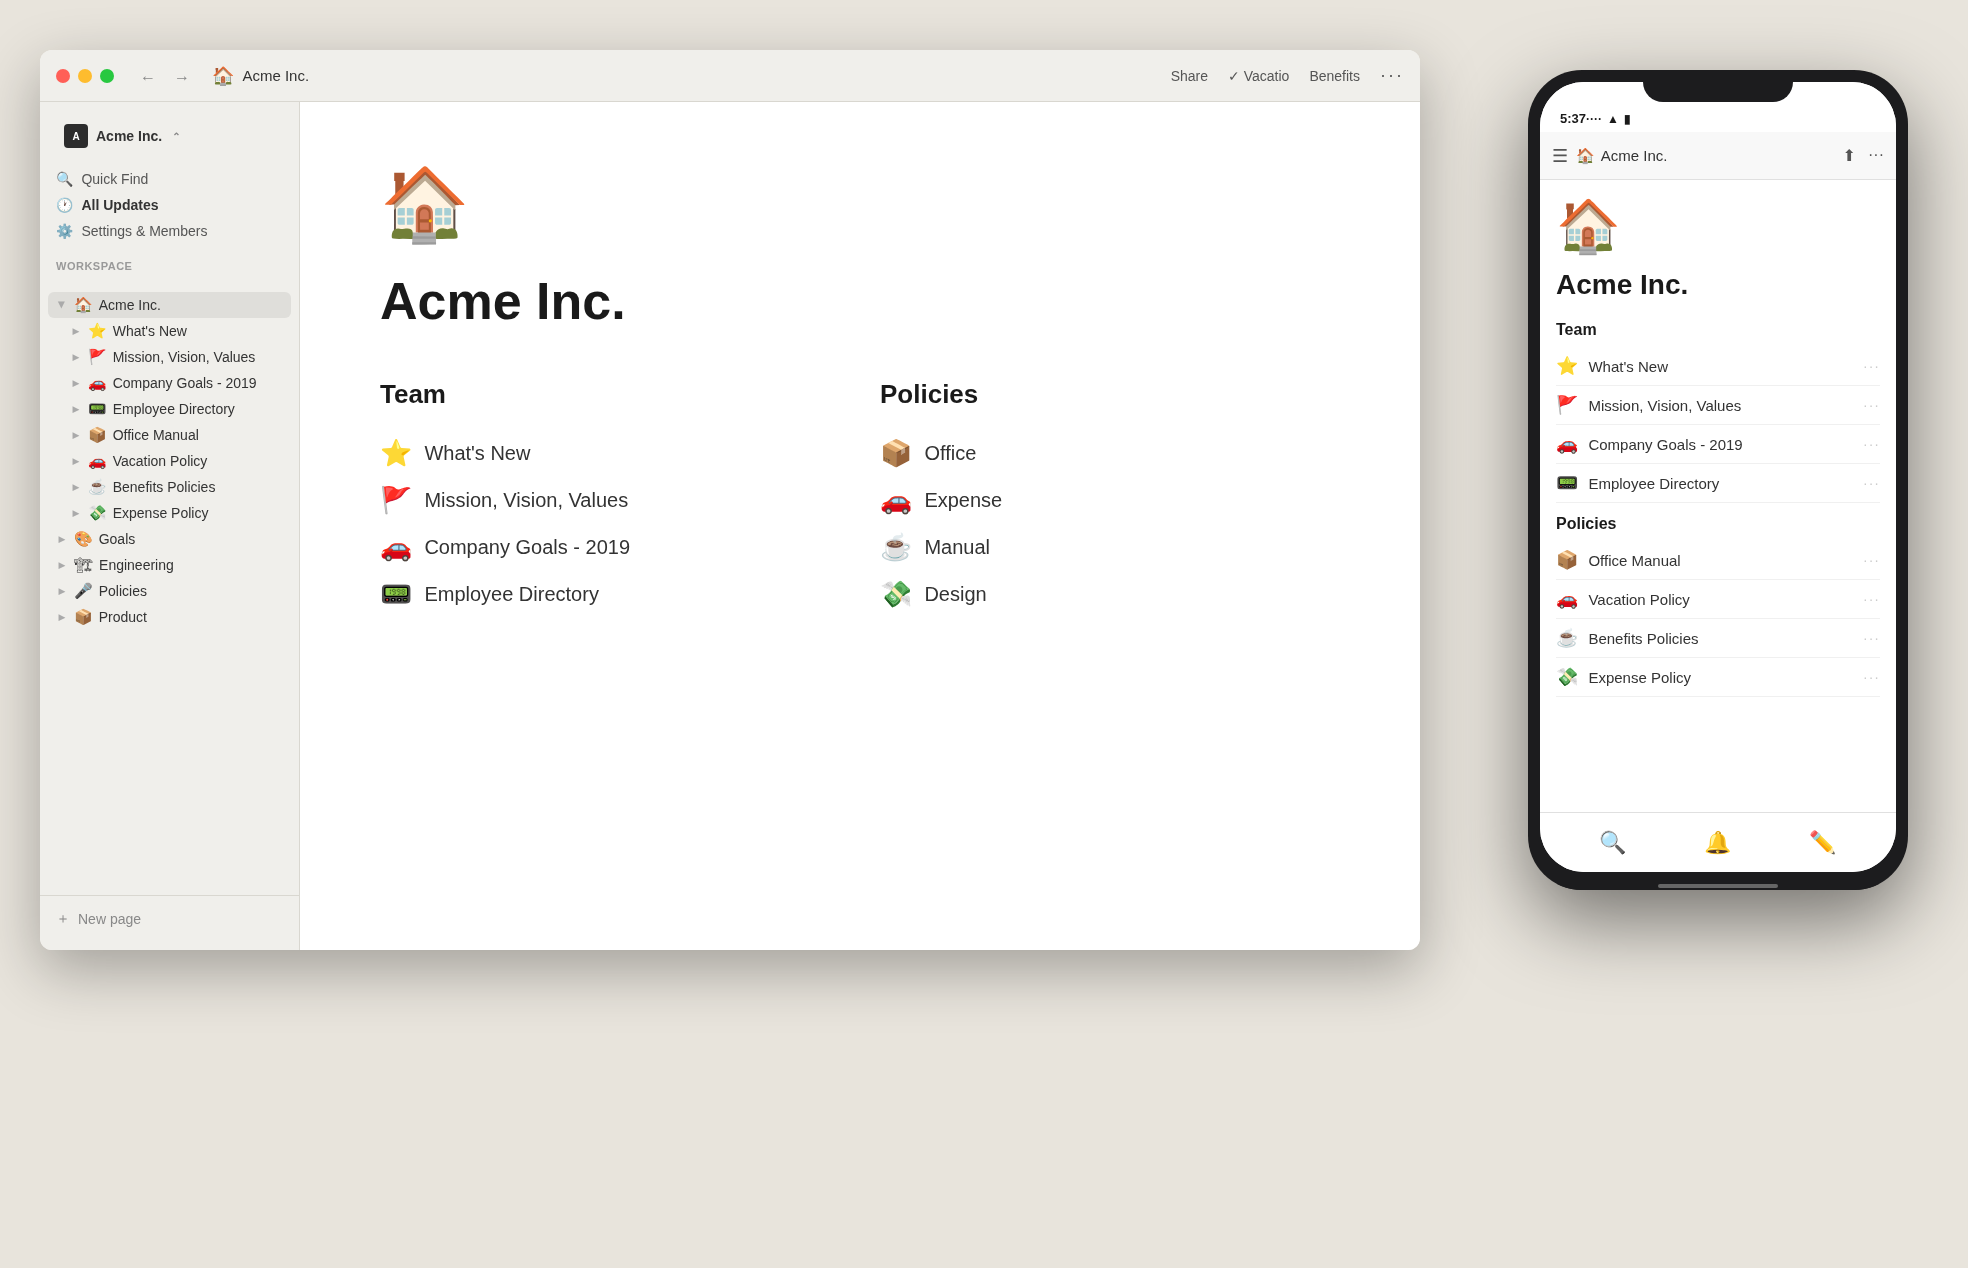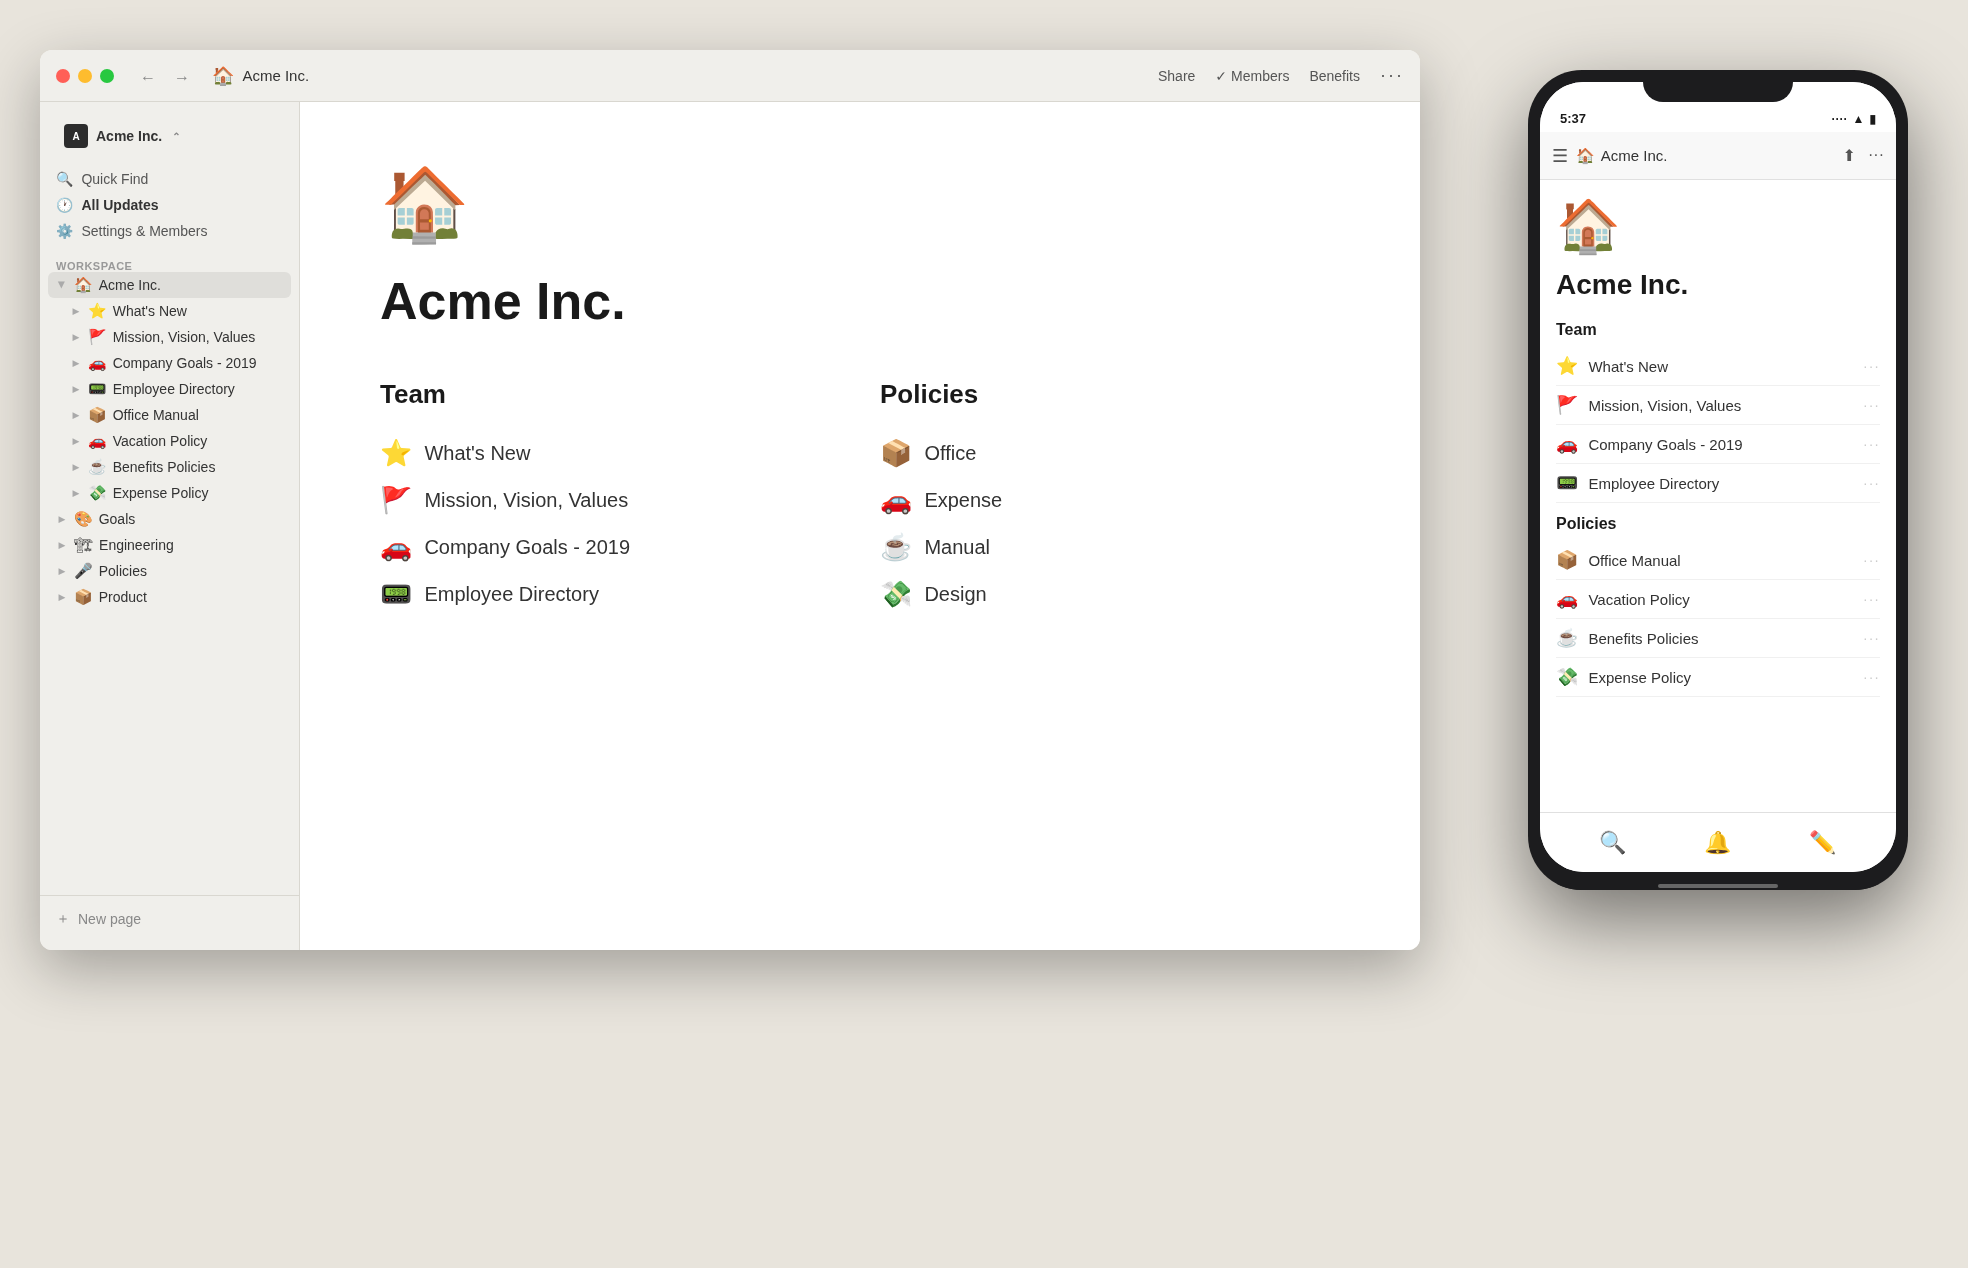--- a/index.html
+++ b/index.html
@@ -156,21 +156,21 @@
       padding: 5px 8px;
       border-radius: 6px;
       cursor: pointer;
       font-size: 14px;
       color: #555;
     }
     .sidebar-nav-item.active { font-weight: 600; color: #333; }
     .nav-icon { font-size: 14px; color: #888; }
 
     .sidebar-section-label {
-      padding: 12px 16px 0;
+      padding: 12px 16px 20px;
       font-size: 11px;
       font-weight: 600;
       color: #999;
       letter-spacing: 0.5px;
       text-transform: uppercase;
     }
 
     .sidebar-tree {
       padding: 0 8px;
     }
@@ -300,21 +300,21 @@
       display: flex;
       flex-direction: column;
     }
 
     .phone-status-bar {
       height: 50px;
       background: white;
       display: flex;
       align-items: flex-end;
       padding: 0 20px 6px;
-      justify-content: space-between;
+      justify-content: flex-start;
       font-size: 13px;
       font-weight: 600;
       color: #1a1a1a;
       flex-shrink: 0;
     }
     .phone-status-right {
       display: flex;
       align-items: center;
       gap: 5px;
       font-size: 12px;
@@ -443,21 +443,21 @@
       <div class="nav-arrow">→</div>
     </div>
     <div class="page-icon-title">
       <span class="emoji">🏠</span>
       <span>Acme Inc.</span>
     </div>
     <div class="title-bar-actions">
       <div class="action-btn">Share</div>
       <div class="action-btn">
         <span>✓</span>
-        <span>Members</span>
+        <span>Vacatio</span>
       </div>
       <div class="action-btn">Benefits</div>
       <div class="more-btn">···</div>
     </div>
   </div>
 
   <div class="main-layout">
 
     <div class="sidebar">
       <div class="sidebar-header">

